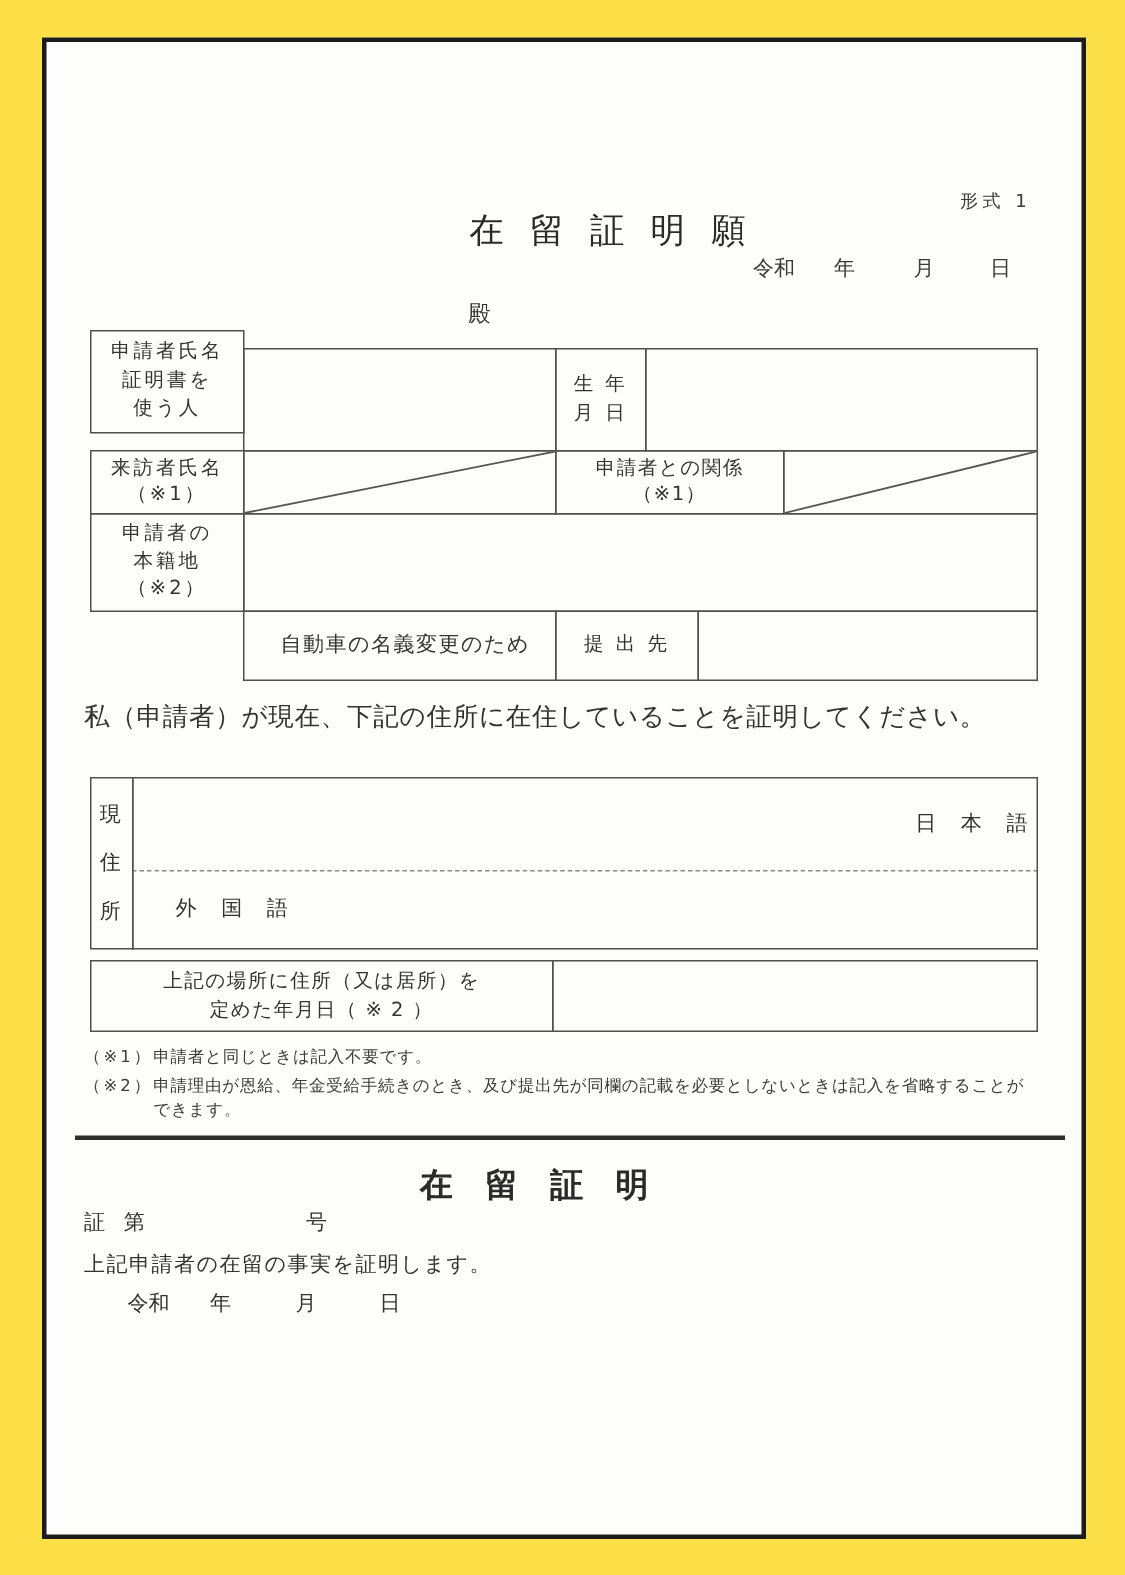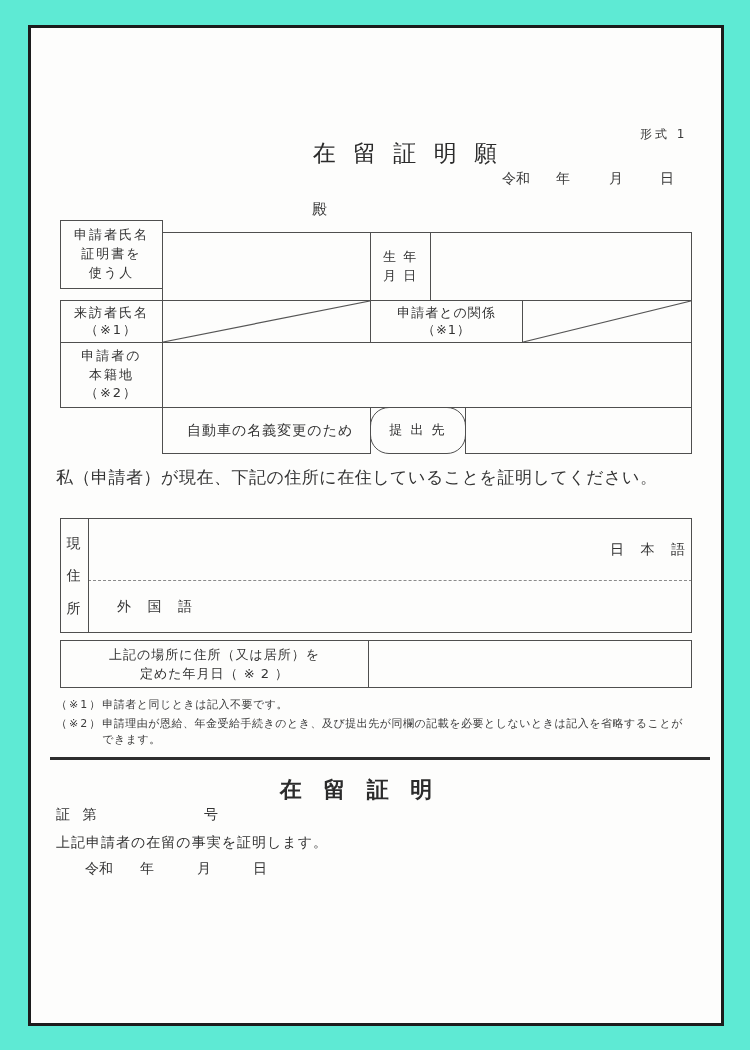--- a/index.html
+++ b/index.html
@@ -1,17 +1,17 @@
 <!DOCTYPE html>
 <html><head>
 <meta charset="utf-8">
 <style>
   html,body{margin:0;padding:0;background:#ffffff;}
   .root{
-    position:relative;width:750px;height:1050px;background:#5eead4;
+    position:relative;width:750px;height:1050px;background:#fde047;
     font-family:"DejaVu Sans",sans-serif;color:#333;overflow:hidden;
   }
   .frame{
     position:absolute;left:28px;top:25px;width:696px;height:1001px;
     border:3px solid #1c1c1c;box-sizing:border-box;background:#fdfdfc;
   }
   .abs{position:absolute;}
   .form-code{left:640px;top:126px;font-size:12px;letter-spacing:3px;color:#3a3a3a;}
   .title{
     left:242px;top:138px;width:260px;text-align:right;
@@ -66,21 +66,21 @@
   </div>
 
   <div class="abs dono">殿</div>
 
   <div class="cell" style="left:60px;top:220px;width:103px;height:69px;">
     <span class="ln">申請者氏名</span>
     <span class="ln">証明書を</span>
     <span class="ln">使う人</span>
   </div>
   <div class="cell value" style="left:162px;top:232px;width:209px;height:69px;"></div>
-  <div class="cell" style="left:370px;top:232px;width:61px;height:69px;font-family:Liberation Serif, serif;">
+  <div class="cell" style="left:370px;top:232px;width:61px;height:69px;">
     <span class="ln">生 年</span>
     <span class="ln">月 日</span>
   </div>
   <div class="cell value" style="left:430px;top:232px;width:262px;height:69px;"></div>
 
   <div class="cell" style="left:60px;top:300px;width:103px;height:43px;line-height:1.3;">
     <span class="ln">来訪者氏名</span>
     <span class="ln">（※1）</span>
   </div>
   <div class="cell" style="left:162px;top:300px;width:209px;height:43px;">
@@ -99,21 +99,21 @@
   </div>
 
   <div class="cell" style="left:60px;top:342px;width:103px;height:66px;">
     <span class="ln">申請者の</span>
     <span class="ln">本籍地</span>
     <span class="ln">（※2）</span>
   </div>
   <div class="cell value" style="left:162px;top:342px;width:530px;height:66px;"></div>
 
   <div class="cell value" style="left:162px;top:407px;width:209px;height:47px;font-size:14px;padding-left:24px;">自動車の名義変更のため</div>
-  <div class="cell" style="left:370px;top:407px;width:96px;height:47px;border-radius:19px;">提 出 先</div>
+  <div class="cell" style="left:370px;top:407px;width:96px;height:47px;">提 出 先</div>
   <div class="cell value" style="left:465px;top:407px;width:227px;height:47px;"></div>
 
   <div class="abs sentence">私（申請者）が現在、下記の住所に在住していることを証明してください。</div>
 
   <div class="cell addr-side" style="left:60px;top:518px;width:29px;height:115px;">
     <span class="ln">現</span>
     <span class="ln">住</span>
     <span class="ln">所</span>
   </div>
   <div class="cell addr-row addr-jp" style="left:88px;top:518px;width:604px;height:63px;align-items:flex-end;">

